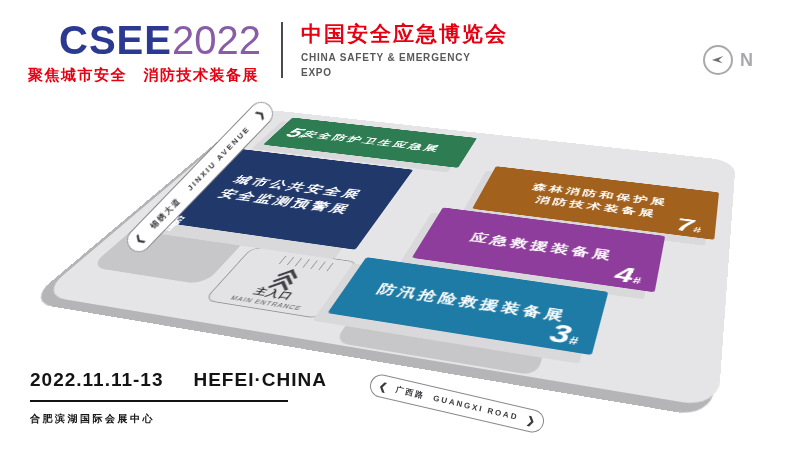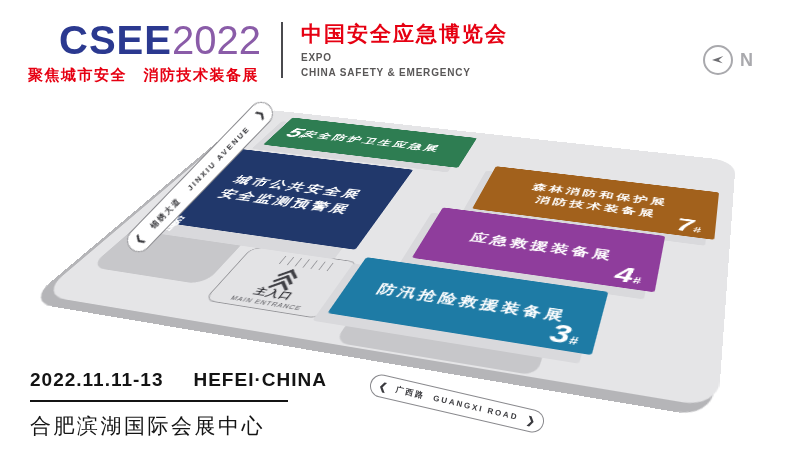--- a/index.html
+++ b/index.html
@@ -68,39 +68,39 @@
     background:#fff;border:1px solid #8a8a8e;border-radius:12px;padding:0 8px;
     color:#3a3a3e;z-index:4;}
   .road .cn,.road .en{font-size:8px;font-weight:bold;letter-spacing:2px;white-space:nowrap;}
   .road .arr{font-size:10px;font-weight:bold;line-height:1;}
   .road-jinxiu{left:100px;top:165px;width:182px;height:22px;transform:rotate(-46deg);}
   .road-guangxi{left:368px;top:392px;width:160px;height:21px;transform:rotate(13deg);}
   
   .footer{position:absolute;left:30px;top:369px;z-index:5;}
   .date-line{display:flex;gap:30px;font-size:19px;font-weight:bold;color:#141414;letter-spacing:1px;}
   .rule{width:258px;height:2px;background:#141414;margin:9px 0 10px;}
-  .venue{font-size:21px;color:#141414;letter-spacing:2.5px;font-weight:400;}
+  .venue{font-size:10px;color:#141414;letter-spacing:2.5px;font-weight:700;}
 </style>
 </head>
 <body>
 
 <div class="header">
   <div>
     <div class="logo-row">
       <span class="logo-acronym">CSEE</span>
       <span class="logo-year">2022</span>
     </div>
     <div class="logo-tagline">聚焦城市安全　消防技术装备展</div>
   </div>
   <div class="header-divider"></div>
   <div>
     <div class="title-cn">中国安全应急博览会</div>
     <div class="title-en">
+      <div>CHINA SAFETY &amp; EMERGENCY</div>
       <div>EXPO</div>
-      <div>CHINA SAFETY &amp; EMERGENCY</div>
     </div>
   </div>
 </div>
 
 <div class="compass">
   <div class="compass-circle">
     <svg width="16" height="16" viewBox="0 0 24 24">
         <path d="M3 12 L20 6 L13 12 L19 17 Z" fill="#6e6e72"></path>
       </svg>
   </div>

